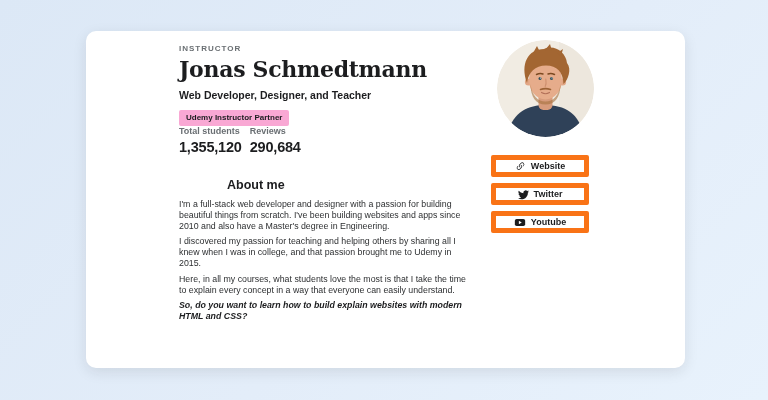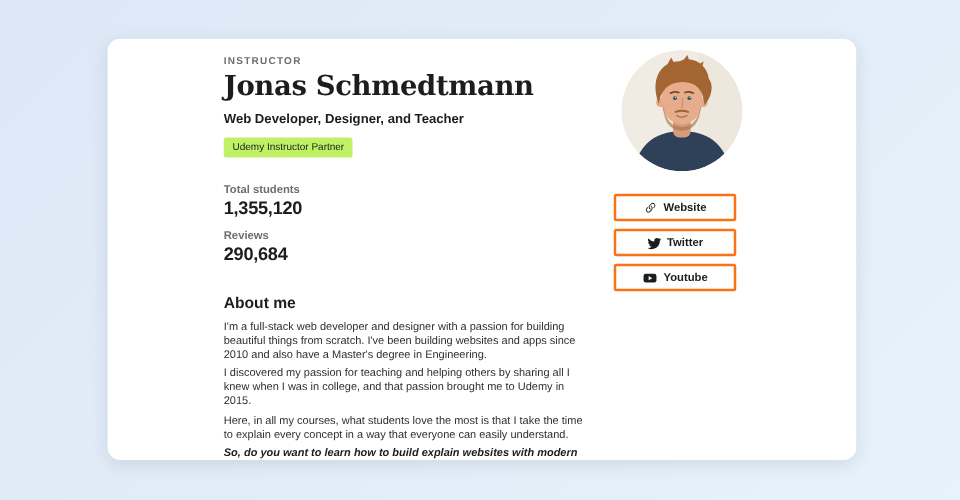--- a/index.html
+++ b/index.html
@@ -43,49 +43,49 @@
   .headline {
     margin-top: 7px;
     font-size: 10.5px;
     font-weight: bold;
     color: #1c1d1f;
   }
   .badge {
     display: inline-block;
     margin-top: 9px;
     padding: 3px 7px 4px 7px;
-    background: #bef264;
+    background: #f9a8d4;
     color: #1c1d1f;
     font-size: 8px;
-    font-weight: normal;
+    font-weight: bold;
     border-radius: 2px;
   }
   .stats {
     display: flex;
     gap: 8px;
-    margin-top: 20px;
-    flex-direction: column;
+    margin-top: 0;
   }
   .stat-label {
     font-size: 9px;
     font-weight: bold;
     color: #6a6f73;
   }
   .stat-value {
     margin-top: 3px;
     font-size: 14.5px;
     font-weight: bold;
     letter-spacing: -0.2px;
     color: #1c1d1f;
   }
   .about-heading {
     margin-top: 23px;
     font-size: 12.5px;
     font-weight: bold;
     color: #1c1d1f;
+    margin-left: 48px;
   }
   .about-body { margin-top: 7px; }
   .about-body p {
     margin: 0 0 5px 0;
     font-size: 8.8px;
     line-height: 10.8px;
     color: #2d2f31;
   }
   .about-body p.em {
     font-weight: bold;
@@ -102,21 +102,21 @@
   .social {
     position: absolute;
     left: 405px; top: 124px;
     width: 98px;
   }
   .social-btn {
     box-sizing: border-box;
     width: 98px; height: 22px;
     margin-bottom: 6px;
     background: #ffffff;
-    border: 2px solid #f97316;
+    border: 5px solid #f97316;
     border-radius: 2px;
     display: flex;
     align-items: center;
     justify-content: center;
     gap: 5px;
     font-family: "Liberation Sans", sans-serif;
     font-size: 9px;
     font-weight: bold;
     color: #1c1d1f;
     cursor: pointer;

